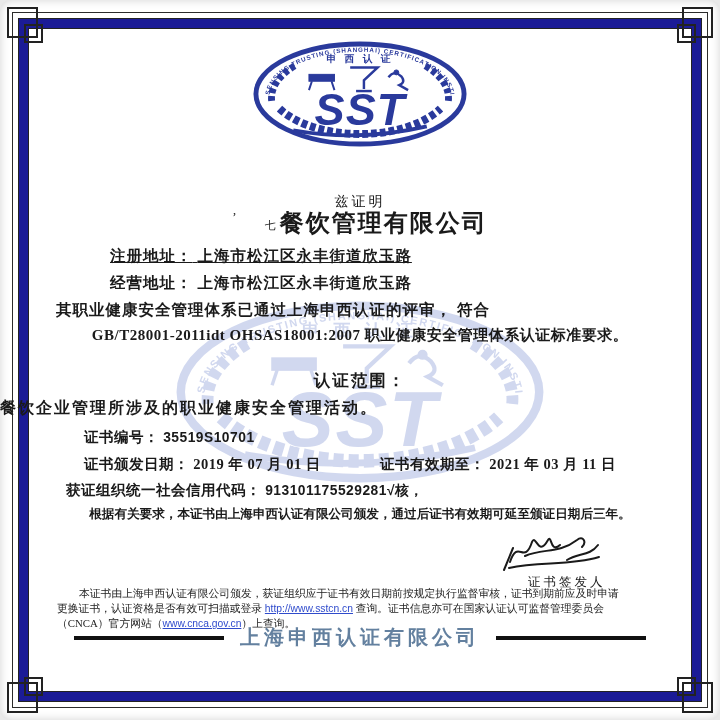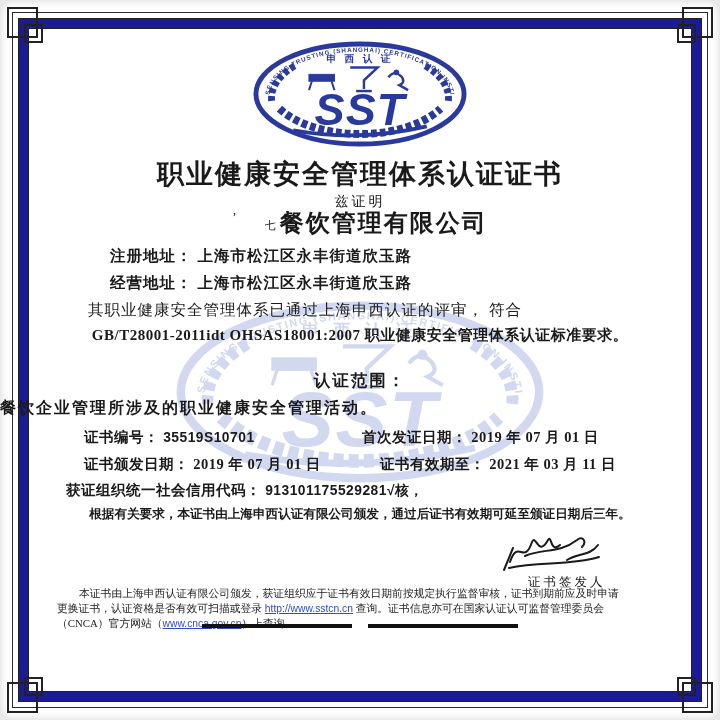--- a/index.html
+++ b/index.html
@@ -31,23 +31,23 @@
   .content{position:absolute;inset:0;z-index:1;}
   
   .title{position:absolute;top:156px;width:100%;text-align:center;
          font-size:27px;font-weight:bold;letter-spacing:2px;}
   .intro{position:absolute;top:193px;width:100%;text-align:center;font-size:14px;letter-spacing:3px;}
   .company{position:absolute;top:207px;width:100%;text-align:center;
            font-size:24px;font-weight:bold;letter-spacing:2px;}
   .company .note{font-size:13px;vertical-align:10px;margin-right:26px;font-weight:normal;}
   .company .pref{font-size:11px;vertical-align:2px;margin-right:2px;font-weight:normal;}
   .addr{position:absolute;left:0;right:0;padding-left:110px;font-size:15.5px;font-weight:bold;letter-spacing:1px;}
-  .addr.reg{top:246px;} .addr.biz{top:273px;}
-  .stmt1{position:absolute;top:300px;left:16px;right:0;padding-left:72px;
-         font-size:15.5px;font-weight:normal;letter-spacing:1px;}
+  .addr.reg{top:246px;text-decoration:underline;} .addr.biz{top:273px;}
+  .stmt1{position:absolute;top:300px;left:0;right:0;padding-left:56px;
+         font-size:15.5px;font-weight:bold;letter-spacing:1px;}
   .stmt2{position:absolute;top:326px;width:100%;text-align:center;
          font-size:15px;font-weight:bold;letter-spacing:.5px;}
   .scope-label{position:absolute;top:370px;width:100%;text-align:center;
          font-size:16.5px;font-weight:bold;letter-spacing:2px;}
   .scope-text{position:absolute;top:398px;width:100%;
          font-size:16px;font-weight:bold;letter-spacing:2px;}
   .frow{position:absolute;left:84px;right:48px;display:flex;font-size:14.5px;font-weight:bold;letter-spacing:.5px;}
   .frow.r1{top:428px;} .frow.r2{top:455px;gap:18px;} 
   .frow .cl{width:278px;} .frow .cr{flex:1;}
   .credit{position:absolute;top:481px;left:66px;font-size:14.5px;font-weight:bold;letter-spacing:.5px;}
@@ -122,21 +122,20 @@
   <svg class="watermark">
       <use href="#sst"></use>
     </svg>
 
   <div class="content">
 
     <svg class="logo">
         <use href="#sst"></use>
       </svg>
 
-    <div class="title">职业健康安全管理体系认证证书</div>
     <div class="intro">兹证明</div>
 
     <div class="company">
       <span class="note">’</span><span class="pref">七</span><span>餐饮管理有限公司</span>
     </div>
 
     <div class="addr reg">
       <span>注册地址：</span>
       <span>上海市松江区永丰街道欣玉路</span>
     </div>
@@ -149,24 +148,20 @@
     <div class="stmt2">GB/T28001-2011idt OHSAS18001:2007 职业健康安全管理体系认证标准要求。</div>
 
     <div class="scope-label">认证范围：</div>
     <div class="scope-text">餐饮企业管理所涉及的职业健康安全管理活动。</div>
 
     <div class="frow r1">
       <div class="cl">
         <span>证书编号：</span>
         <span class="val">35519S10701</span>
       </div>
-      <div class="cr">
-        <span>首次发证日期：</span>
-        <span>2019 年 07 月 01 日</span>
-      </div>
     </div>
     <div class="frow r2">
       <div class="cl">
         <span>证书颁发日期：</span>
         <span>2019 年 07 月 01 日</span>
       </div>
       <div class="cr">
         <span>证书有效期至：</span>
         <span>2021 年 03 月 11 日</span>
       </div>
@@ -188,17 +183,18 @@
       <div>
         <span>更换证书，认证资格是否有效可扫描或登录 </span><span class="link">http://www.sstcn.cn</span><span> 查询。证书信息亦可在国家认证认可监督管理委员会</span>
       </div>
       <div>
         <span>（CNCA）官方网站（</span><span class="link">www.cnca.gov.cn</span><span>）上查询。</span>
       </div>
     </div>
 
     <div class="issuer-row">
       <div class="bar"></div>
+      <div class="issuer-name">上海申西认证有限公司</div>
       <div class="bar"></div>
     </div>
 
   </div>
 </div>
 
 </body></html>

